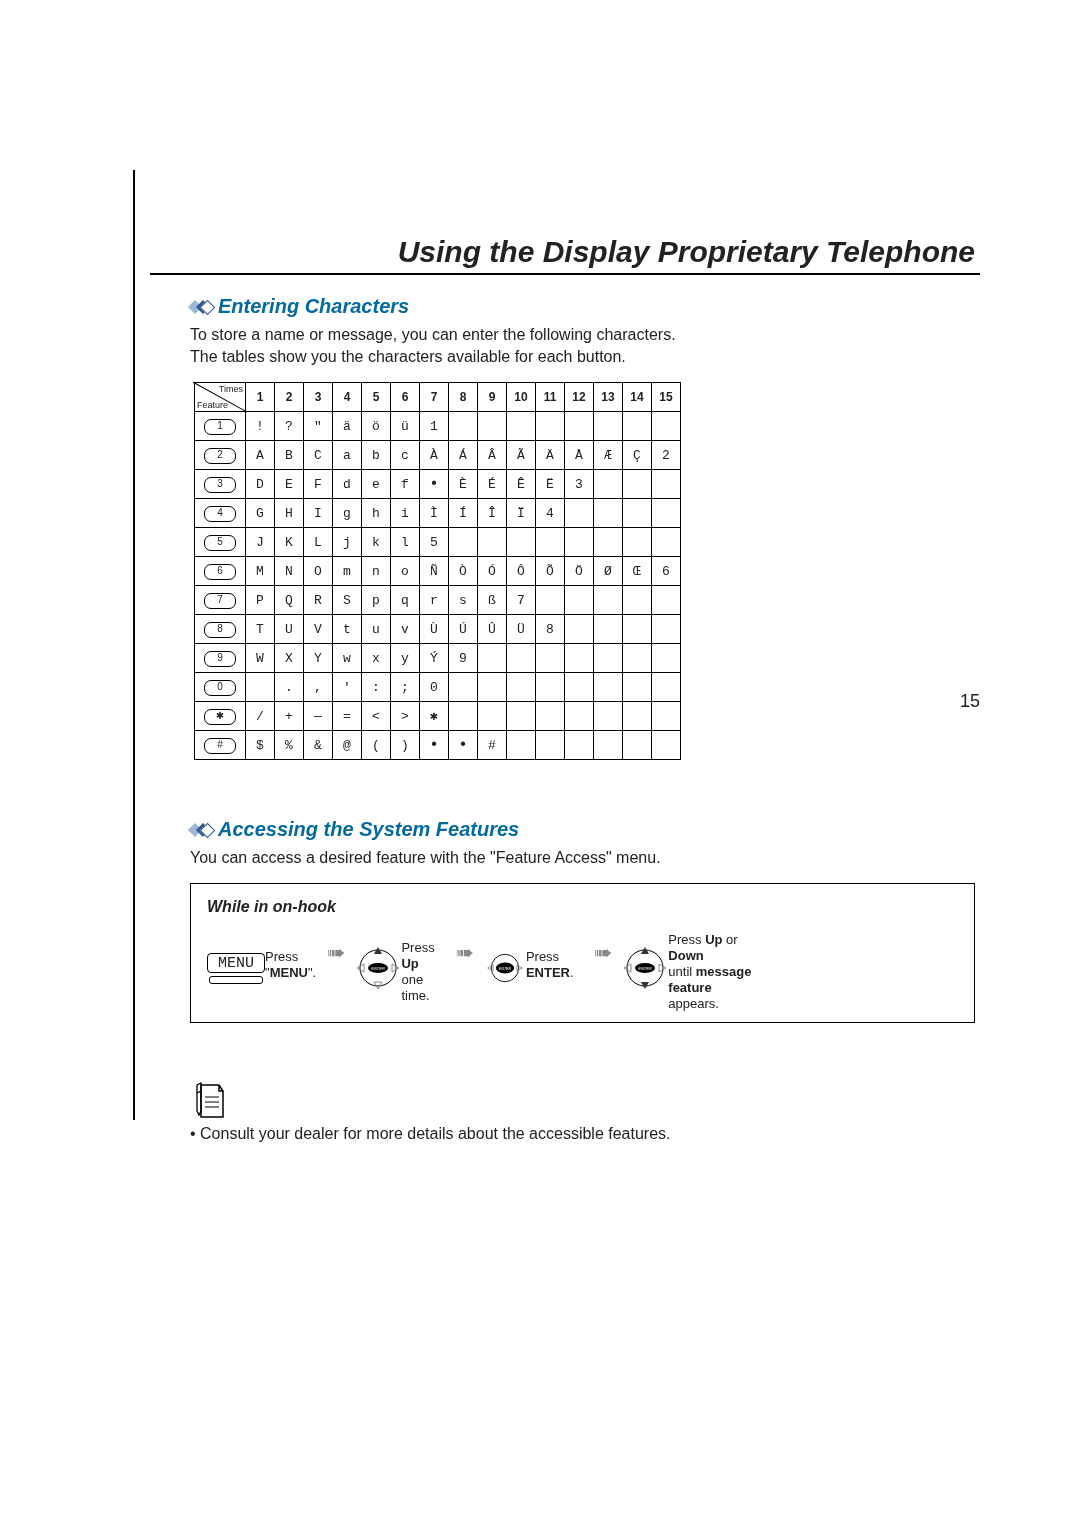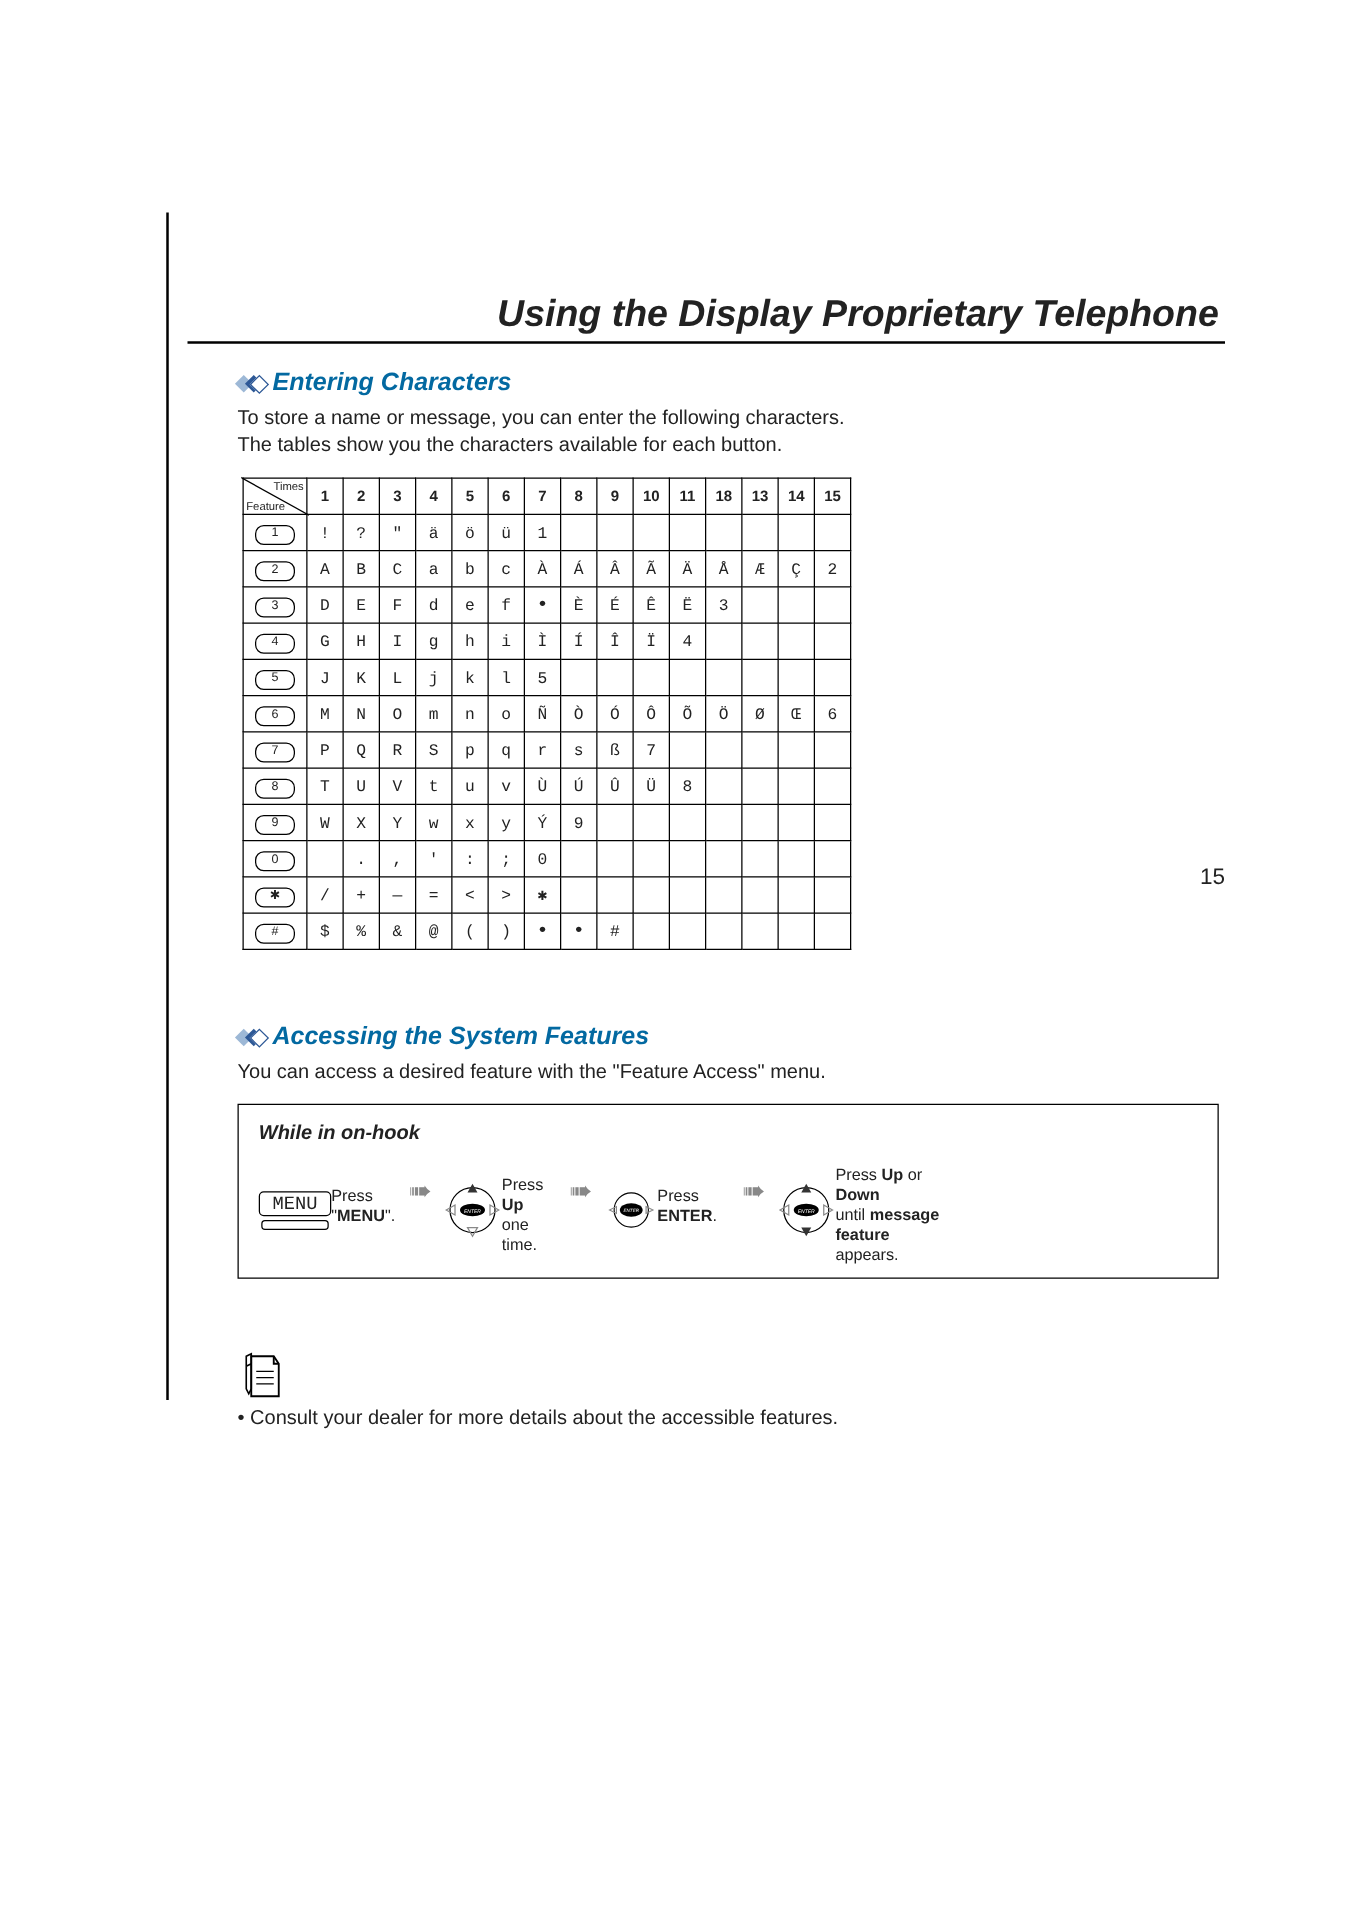--- a/index.html
+++ b/index.html
@@ -230,21 +230,21 @@
             <th>2</th>
             <th>3</th>
             <th>4</th>
             <th>5</th>
             <th>6</th>
             <th>7</th>
             <th>8</th>
             <th>9</th>
             <th>10</th>
             <th>11</th>
-            <th>18</th>
+            <th>12</th>
             <th>13</th>
             <th>14</th>
             <th>15</th>
       </tr>
 
       </tbody>
         <tbody id="tbody">
           <tr>
             <td class="key"><span class="keybtn">1</span></td>
             <td>!</td>

